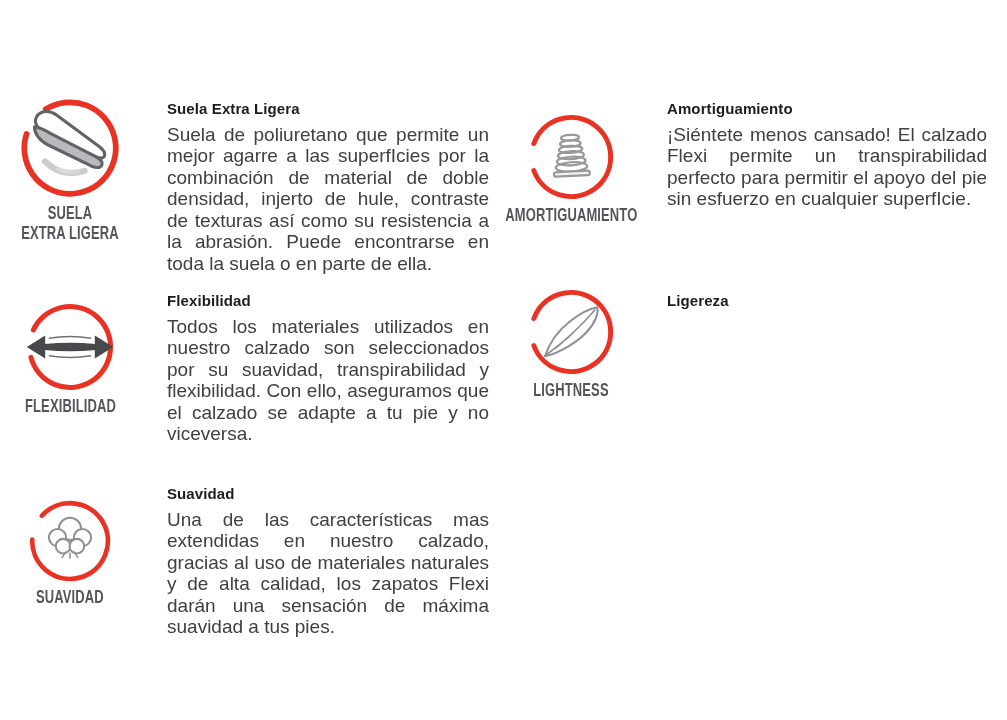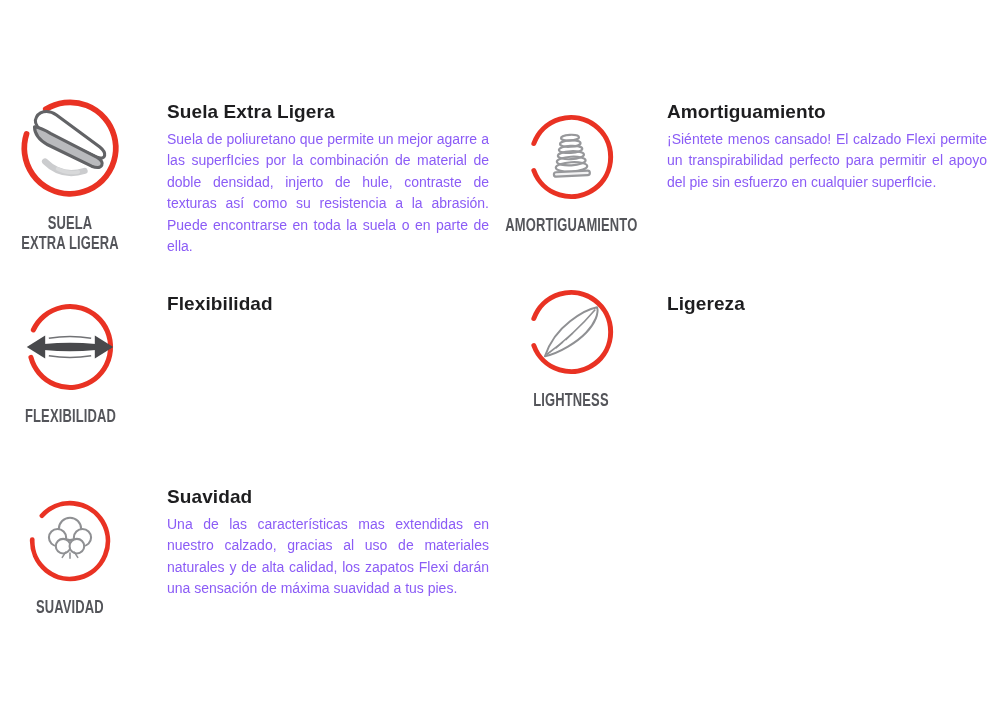--- a/index.html
+++ b/index.html
@@ -3,31 +3,31 @@
 <meta charset="utf-8">
 <style>
   html,body{margin:0;padding:0;background:#ffffff;}
   .canvas{
     position:relative;width:1007px;height:720px;background:#ffffff;
     font-family:"Liberation Sans",sans-serif;overflow:hidden;
   }
   .icon-box{position:absolute;display:flex;flex-direction:column;align-items:center;}
   .icon-box svg{display:block;}
   .icon-label{
-    margin-top:14px;text-align:center;color:#54555a;font-weight:700;
+    margin-top:4px;text-align:center;color:#54555a;font-weight:700;
     font-size:17.5px;line-height:1.12;white-space:nowrap;
   }
   .lab-line{display:block;transform:scaleX(0.74);transform-origin:50% 50%;letter-spacing:0.2px;}
   .text-box{position:absolute;}
   .feature-heading{
-    margin:0 0 5px 0;font-size:19px;line-height:1.25;color:#1d1d1f;
+    margin:0 0 5px 0;font-size:15px;line-height:1.25;color:#1d1d1f;
     font-weight:700;letter-spacing:0.1px;
   }
   .feature-body{
-    margin:0;font-size:14px;line-height:21.5px;color:#8b5cf6;text-align:justify;
+    margin:0;font-size:19px;line-height:21.5px;color:#404040;text-align:justify;
   }
   
   .ib-suela{left:0px;top:96px;width:140px;}
   .ib-amort{left:500px;top:112px;width:142px;}
   .ib-flex{left:0px;top:301px;width:140px;}
   .ib-light{left:500px;top:287px;width:142px;}
   .ib-suav{left:0px;top:498px;width:140px;}
   .tb-suela{left:167px;top:100px;width:322px;}
   .tb-amort{left:667px;top:100px;width:320px;}
   .tb-flex{left:167px;top:292px;width:322px;}
@@ -91,20 +91,21 @@
         <polygon points="3,50 23,37.5 23,62.5"></polygon>
         <polygon points="97,50 77,37.5 77,62.5"></polygon>
       </g>
     </svg>
     <div class="icon-label">
       <span class="lab-line">FLEXIBILIDAD</span>
     </div>
   </div>
   <div class="text-box tb-flex">
     <h3 class="feature-heading">Flexibilidad</h3>
+    <p class="feature-body">Todos los materiales utilizados en nuestro calzado son seleccionados por su suavidad, transpirabilidad y flexibilidad. Con ello, aseguramos que el calzado se adapte a tu pie y no viceversa.</p>
   </div>
 
   <div class="icon-box ib-light">
     <svg width="90" height="90" viewBox="0 0 100 100">
       <path d="M8.7,65 A44,44 0 1 0 8.7,35" fill="none" stroke="#e93223" stroke-width="5.5" stroke-linecap="round"></path>
       <path d="M21,77 C26,62 36,48 49,38 C60,29.5 71,24 79,22.5 C81,29 77,40 67,50.5 C57,61 38,73 21,77 Z" fill="#ffffff" stroke="#8f9093" stroke-width="2.2" stroke-linejoin="round"></path>
       <path d="M23,75 C38,64 60,45 77,25" stroke="#8f9093" stroke-width="1.8" fill="none"></path>
       <path d="M33,68 L41,61" stroke="#8f9093" stroke-width="1.6" fill="none"></path>
       <path d="M44,59 L52,51" stroke="#8f9093" stroke-width="1.6" fill="none"></path>
     </svg>

